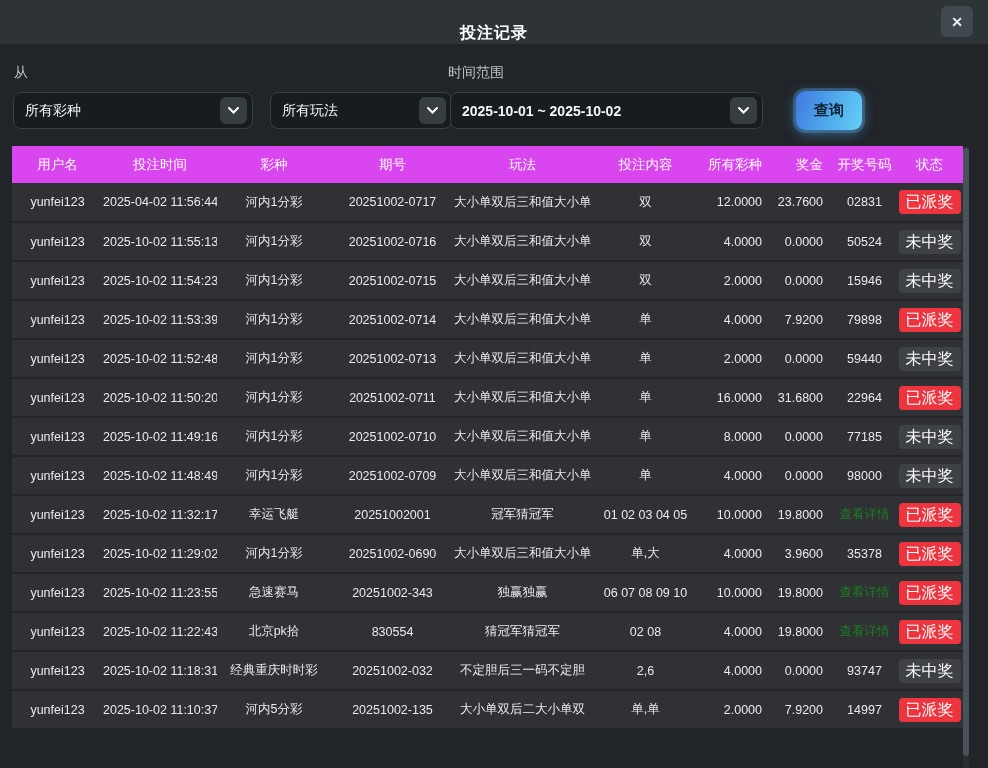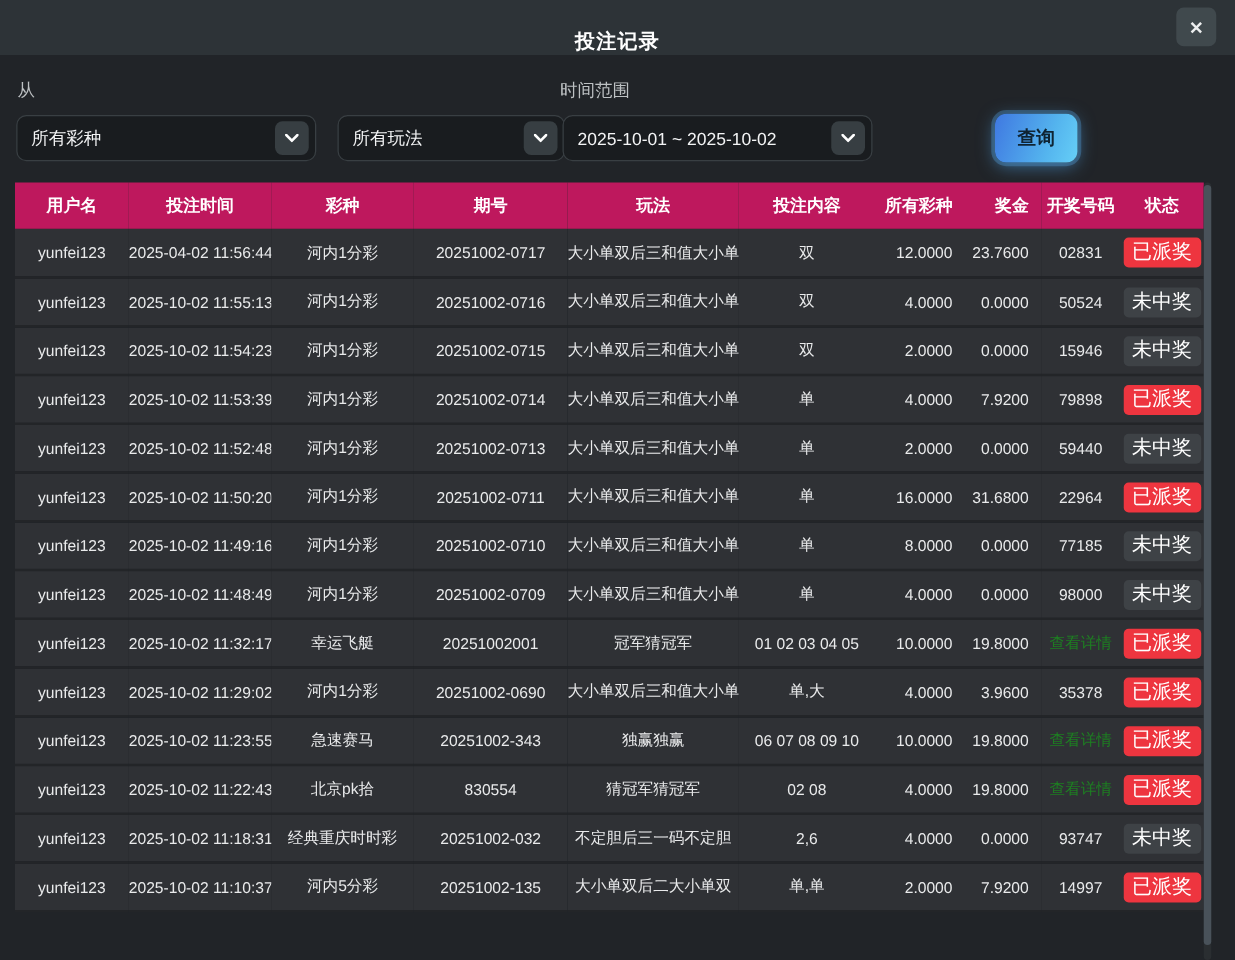--- a/index.html
+++ b/index.html
@@ -34,43 +34,43 @@
   .select {
     position: absolute; top: 92px; height: 37px;
     background: #191c1f; border: 1px solid #393f43; border-radius: 8px;
     display: flex; align-items: center;
     padding: 0 40px 0 11px;
     color: #f3f4f5; font-size: 14px; font-weight: 400;
     cursor: pointer;
   }
   #sel-lottery { left: 13px;  width: 240px; }
   #sel-play    { left: 270px; width: 182px; }
-  #sel-date    { left: 450px; width: 248px; font-weight: 400; }
+  #sel-date    { left: 450px; width: 313px; font-weight: 700; }
   .chev {
     position: absolute; right: 5px; top: 4px;
     width: 27px; height: 27px; border-radius: 6px;
     background: #373e42;
     display: flex; align-items: center; justify-content: center;
   }
   .query-btn {
     position: absolute; left: 796px; top: 91px;
     width: 66px; height: 39px; border-radius: 9px; border: none;
     background: linear-gradient(110deg, #3f78e1 0%, #54b4ee 65%, #66cff7 100%);
     color: #0f2433; font-size: 15px; font-weight: bold;
     box-shadow: 0 0 0 3px rgba(88,172,238,0.30), 0 3px 14px rgba(80,170,240,0.55);
     cursor: pointer;
   }
   
   .records-table {
     position: absolute; top: 146px; left: 12px; width: 951px;
     border-collapse: collapse; table-layout: fixed;
   }
   .records-table thead th {
-    background: #be185d; height: 37px;
-    color: #ffffff; font-size: 13.5px; font-weight: bold;
+    background: #d946ef; height: 37px;
+    color: #ffffff; font-size: 13.5px; font-weight: normal;
     text-align: center;
   }
   .records-table tbody td {
     background: #2f3135; height: 39px;
     border-bottom: 2px solid #232528;
     color: #e9eaeb; font-size: 12.5px;
     text-align: center; overflow: hidden; white-space: nowrap;
   }
   .records-table th.num, .records-table td.num { text-align: right; padding-right: 10px; }
   .badge {

